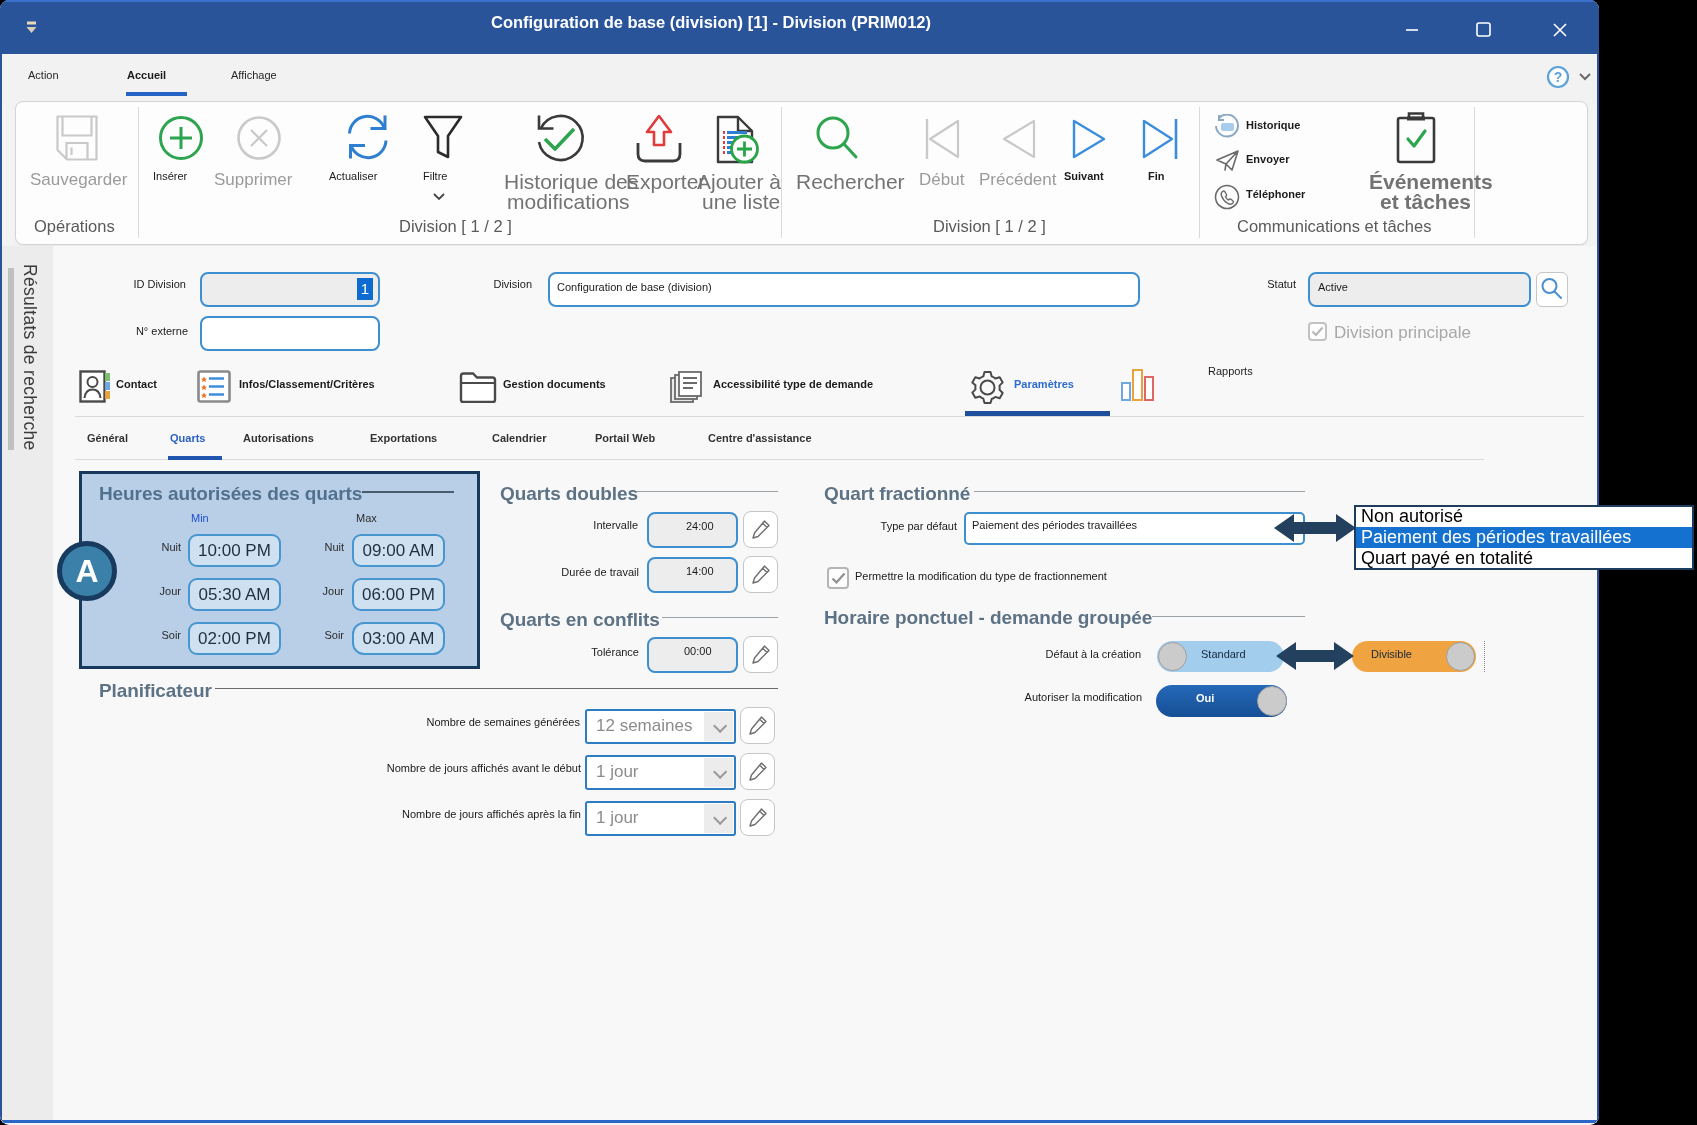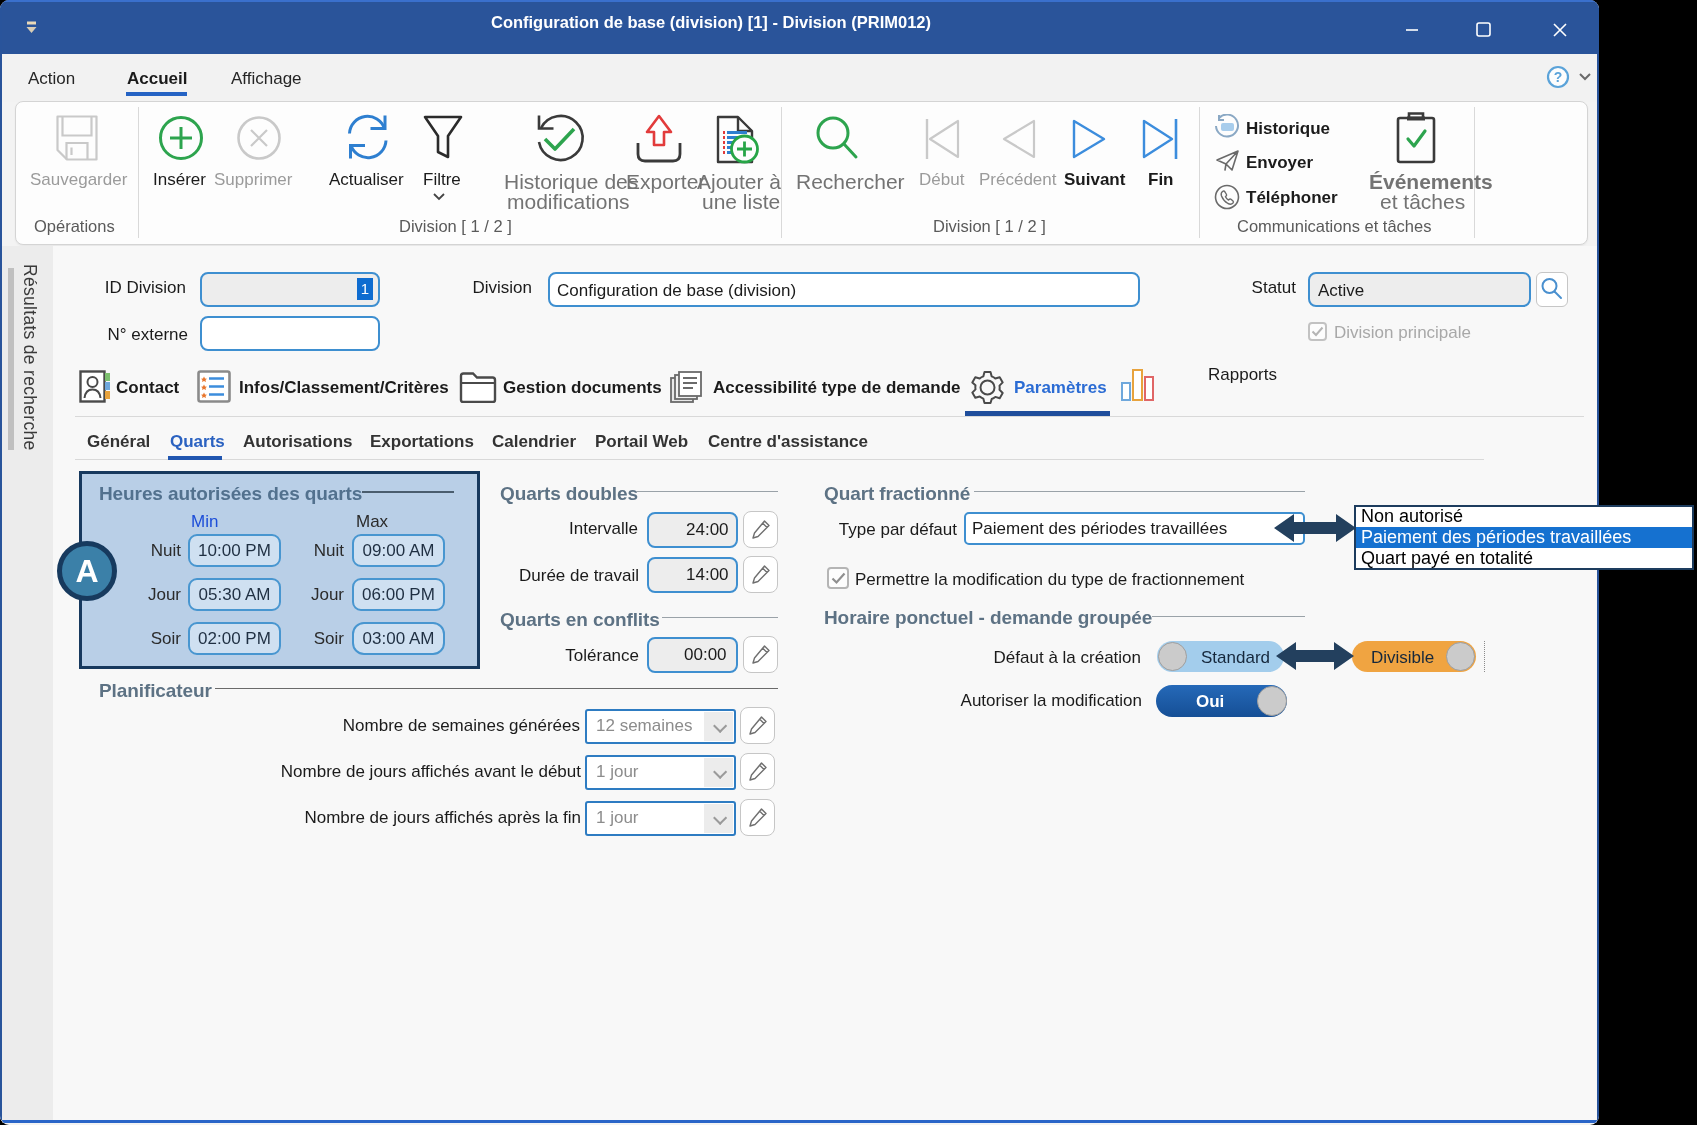--- a/index.html
+++ b/index.html
@@ -1,21 +1,21 @@
 <!DOCTYPE html>
 <html><head>
 <meta charset="utf-8">
 <style>
   * { margin:0; padding:0; box-sizing:border-box; }
   html,body { width:1697px; height:1125px; background:#000; overflow:hidden; }
   body { font-family:"Liberation Sans", sans-serif; position:relative; }
   #win { position:absolute; left:0; top:0; width:1599px; height:1125px;
          background:#f3f3f3; border-radius:9px; overflow:hidden; }
   .abs { position:absolute; }
-  .lbl { position:absolute; font-size:17px; color:#1b1b1b; white-space:nowrap; }
+  .lbl { position:absolute; font-size:11px; color:#1b1b1b; white-space:nowrap; }
   .glbl { position:absolute; font-size:17px; color:#9b9b9b; white-space:nowrap; }
   .gtitle { position:absolute; font-size:19px; letter-spacing:-0.1px; font-weight:bold; color:#5d7284; white-space:nowrap; }
   .gline { position:absolute; height:1px; background:#9aa2a8; }
   .inp { position:absolute; border:2px solid #3e8fd0; border-radius:8px; background:#fff; }
   .ro { background:#ededed; }
   .pencil { position:absolute; width:35px; height:37px; background:#fff; border:1px solid #c6c6c6; border-radius:8px; }
   .sep-v { position:absolute; width:1px; background:#d9d9d9; }
   .ribbon-lbl { position:absolute; font-size:21px; color:#737373; text-align:left; white-space:nowrap; }
   .grp-lbl { position:absolute; font-size:16.5px; color:#5a5a5a; text-align:center; white-space:nowrap; }
   .tinp { width:93px; height:33px; background:#cfe0f1; border:2px solid #4896d0; border-radius:9px;
@@ -173,21 +173,21 @@
       <path d="M8.5 7.5 Q10 6.5 11 8 L12.5 10.5 Q13 11.5 11.5 12.8 Q12.5 15 14.5 16 Q16 14.5 17 15.3 L19 17 Q20 18 18.8 19.3 Q17 21 14 19.5 Q9.5 17 7.5 12 Q6.5 9 8.5 7.5 Z" stroke="#6a6a6a" stroke-width="1.4" fill="none"></path>
     </svg>
     <div class="lbl" style="left:1246px; top:188px; font-weight:bold;">Téléphoner</div>
     <svg class="abs" style="left:1395px; top:111px;" width="42" height="54" viewBox="0 0 42 54">
       <rect x="3" y="7" width="36" height="44" rx="2" stroke="#3a3a3a" stroke-width="2.6" fill="none"></rect>
       <path d="M14 7 V2.5 H28 V7" stroke="#3a3a3a" stroke-width="2.6" fill="none"></path>
       <path d="M12 7.5 H30" stroke="#3a3a3a" stroke-width="4" fill="none"></path>
       <path d="M13 28 L19 35 L30 20" stroke="#2da44e" stroke-width="3.2" fill="none" stroke-linecap="round" stroke-linejoin="round"></path>
     </svg>
     <div class="ribbon-lbl" style="left:1369px; top:170px; font-weight:bold;">Événements</div>
-    <div class="ribbon-lbl" style="left:1380px; top:190px; font-weight:normal;">et tâches</div>
+    <div class="ribbon-lbl" style="left:1380px; top:190px; font-weight:bold;">et tâches</div>
     <div class="grp-lbl" style="left:1237px; top:217px;">Communications et tâches</div>
   </div>
 
   <div class="abs" style="left:0; top:246px; width:53px; height:877px; background:#ececec;"></div>
   <div class="abs" style="left:8px; top:268px; width:6px; height:182px; background:#c0c0c0;"></div>
   <div class="abs" style="left:18px; top:264px; font-size:17.5px; letter-spacing:0.3px; color:#3a3a3a; white-space:nowrap; transform-origin:0 0; transform:rotate(90deg) translateY(-22px);">Résultats de recherche</div>
 
   <div class="abs" style="left:53px; top:246px; width:1544px; height:877px; background:#f8f8f8;"></div>
   <div id="form">
     <div class="lbl" style="right:1413px; top:278px;">ID Division</div>

